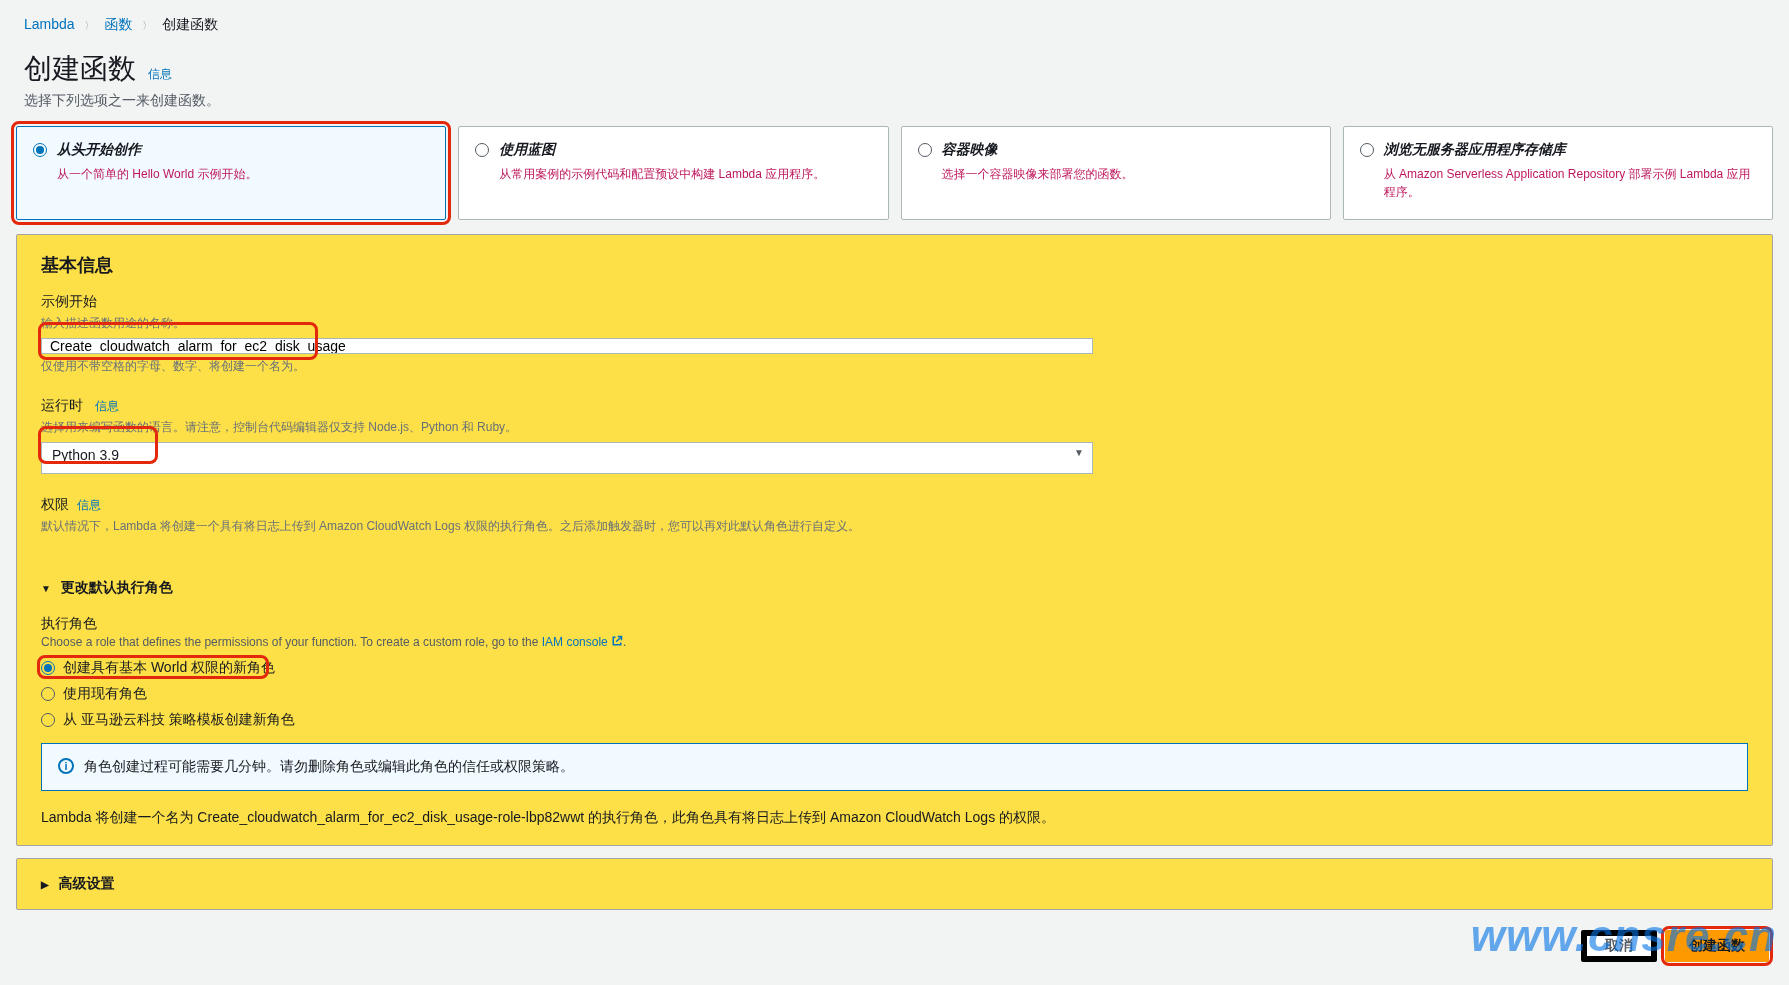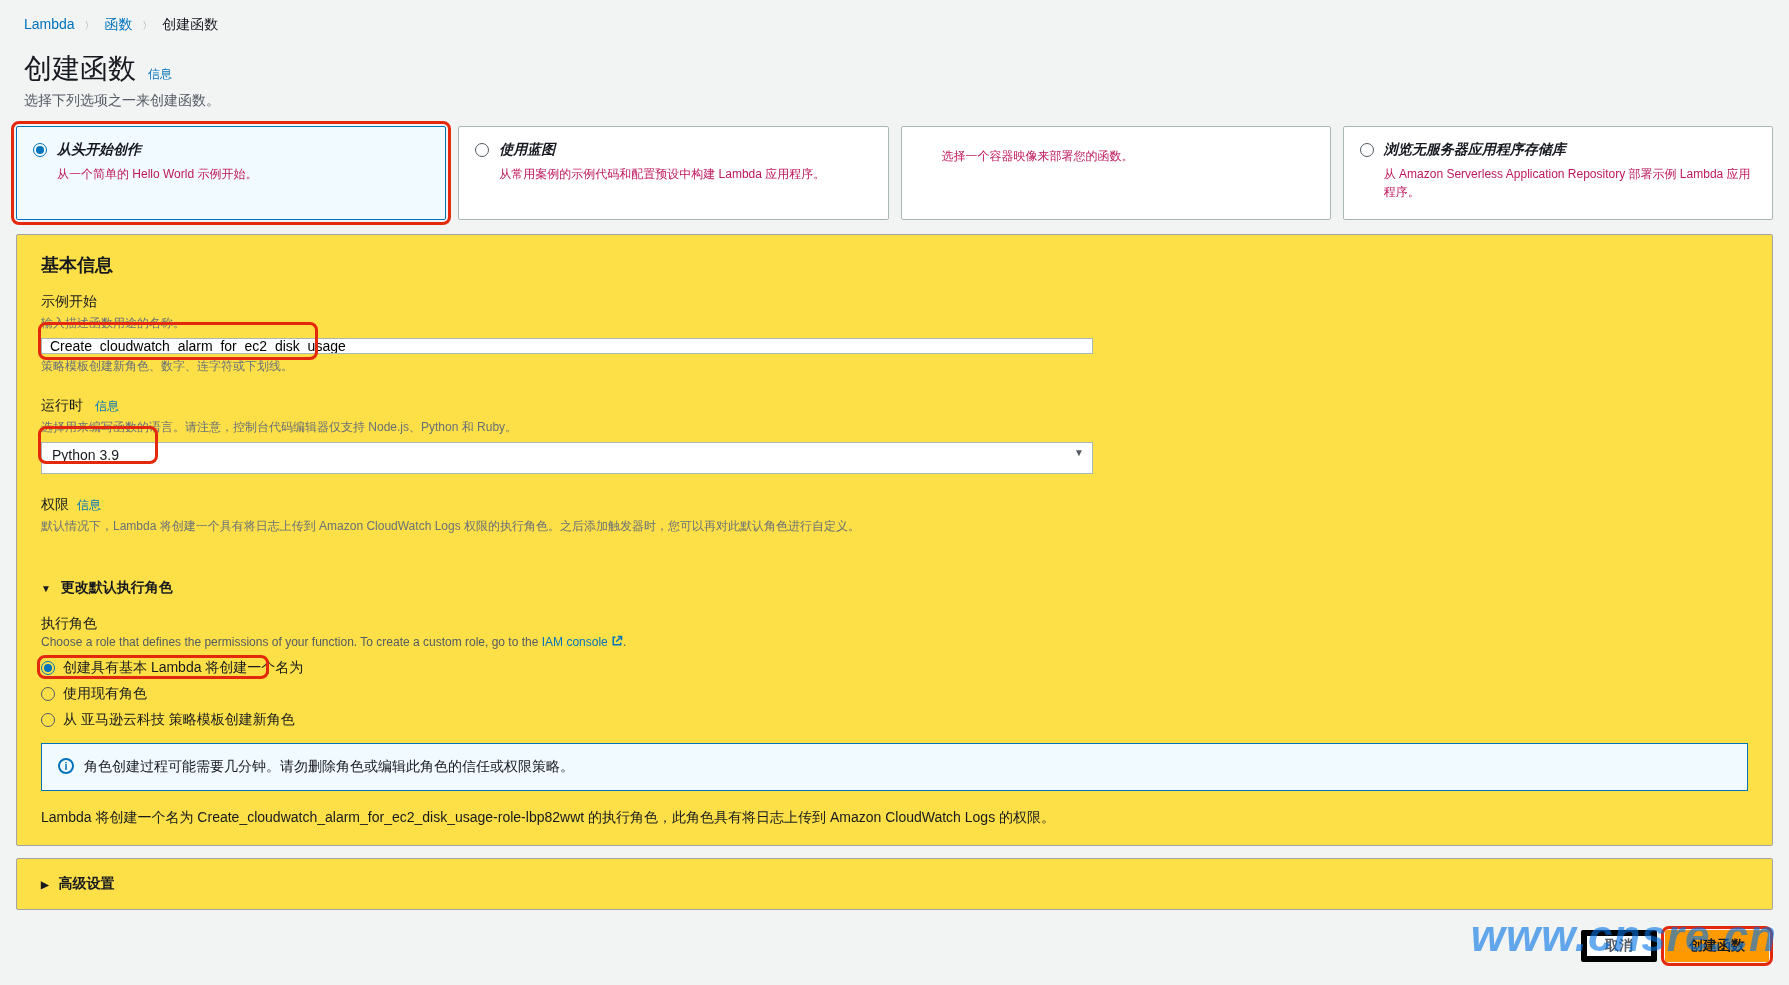--- a/index.html
+++ b/index.html
@@ -76,40 +76,44 @@
     <div class="highlight-box-red" style="top:-6px;left:-6px;right:-6px;bottom:-6px;"></div>
   </div>
   <div class="card">
     <div class="card-radio-row">
       <span class="radio"></span>
       <span class="card-title">使用蓝图</span>
     </div>
     <div class="card-desc">从常用案例的示例代码和配置预设中构建 Lambda 应用程序。</div>
   </div>
   <div class="card">
+    <div class="card-radio-row">
+      <span class="radio"></span>
+      <span class="card-title">容器映像</span>
+    </div>
     <div class="card-desc">选择一个容器映像来部署您的函数。</div>
   </div>
   <div class="card">
     <div class="card-radio-row">
       <span class="radio"></span>
       <span class="card-title">浏览无服务器应用程序存储库</span>
     </div>
     <div class="card-desc">从 Amazon Serverless Application Repository 部署示例 Lambda 应用程序。</div>
   </div>
 </div>
 
 <div class="panel">
   <div class="panel-header">基本信息</div>
   <div class="panel-body">
 
     <div class="field">
       <div class="field-label">示例开始</div>
       <div class="field-hint">输入描述函数用途的名称。</div>
       <input class="input-text" type="text" value="Create_cloudwatch_alarm_for_ec2_disk_usage" style="">
-      <div class="field-hint" style="margin-top:4px;">策略模板创建新角色、数字、连字符或下划线。</div>
+      <div class="field-hint" style="margin-top:4px;">仅使用不带空格的字母、数字、将创建一个名为。</div>
       <div class="highlight-box-red" style="top:29px; left:-3px; width:280px; height:38px;"></div>
     </div>
 
     <div class="field">
       <div>
         <span class="field-label">运行时</span>
         <a class="info-link">信息</a>
       </div>
       <div class="field-hint">选择用来编写函数的语言。请注意，控制台代码编辑器仅支持 Node.js、Python 和 Ruby。</div>
       <div class="select">
@@ -142,21 +146,21 @@
         <svg viewBox="0 0 16 16" fill="none" stroke="#0073bb" stroke-width="2">
             <path d="M6 3H3v10h10v-3"></path>
             <path d="M9 2h5v5"></path>
             <path d="M14 2L7 9"></path>
           </svg>
       </span>.
     </div>
 
     <div class="radio-opt">
       <span class="radio checked"></span>
-      <span>创建具有基本 Lambda 将创建一个名为</span>
+      <span>创建具有基本 World 权限的新角色</span>
       <div class="highlight-box-red" style="top:-4px; left:-4px; width:232px; height:24px;"></div>
     </div>
     <div class="radio-opt">
       <span class="radio"></span>
       <span>使用现有角色</span>
     </div>
     <div class="radio-opt">
       <span class="radio"></span>
       <span>从 亚马逊云科技 策略模板创建新角色</span>
     </div>

